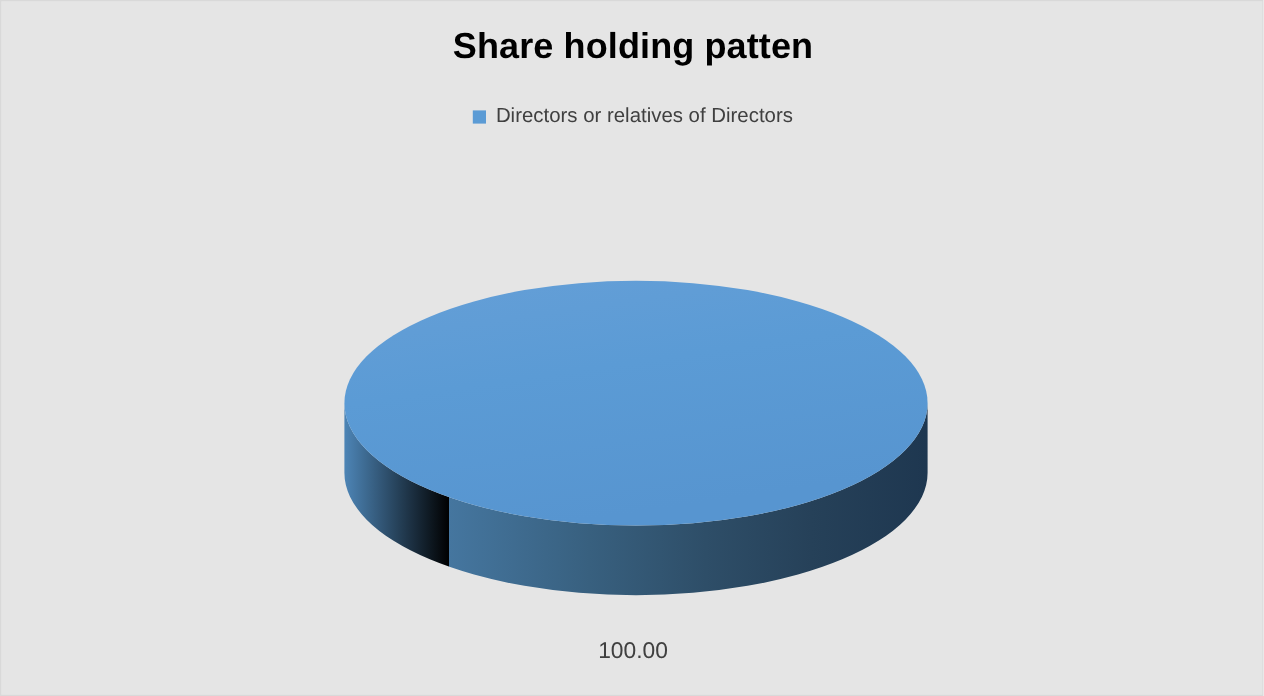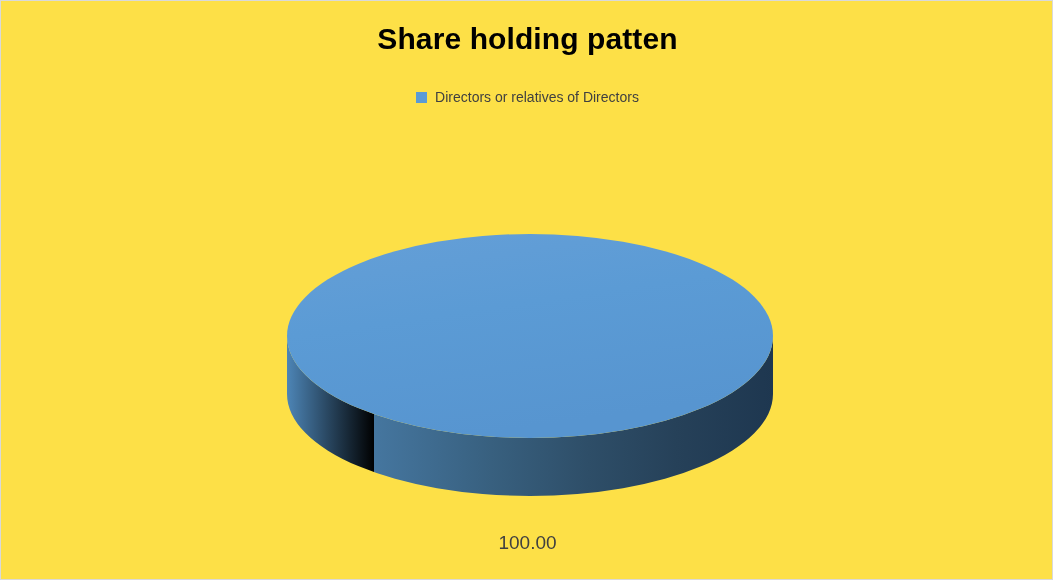--- a/index.html
+++ b/index.html
@@ -9,21 +9,21 @@
     background: #ffffff;
   }
   body {
     font-family: "Liberation Sans", sans-serif;
   }
 
   #chart-frame {
     position: relative;
     width: 1053px;
     height: 580px;
-    background: #fde047;
+    background: #e5e5e5;
     border: 1px solid #d9d9d9;
     box-sizing: border-box;
     overflow: hidden;
   }
 
   
   #chart-title {
     position: absolute;
     left: 0;
     top: 18px;
@@ -53,21 +53,21 @@
     white-space: nowrap;
   }
   .legend-swatch {
     width: 11px;
     height: 11px;
     margin-right: 8px;
     flex: 0 0 auto;
     display: block;
   }
   .legend-label {
-    font-size: 14px;
+    font-size: 17px;
     color: #404040;
     line-height: 22px;
   }
 
   
   #pie-wrap {
     position: absolute;
     left: 286px;
     top: 233px;
     width: 486px;

